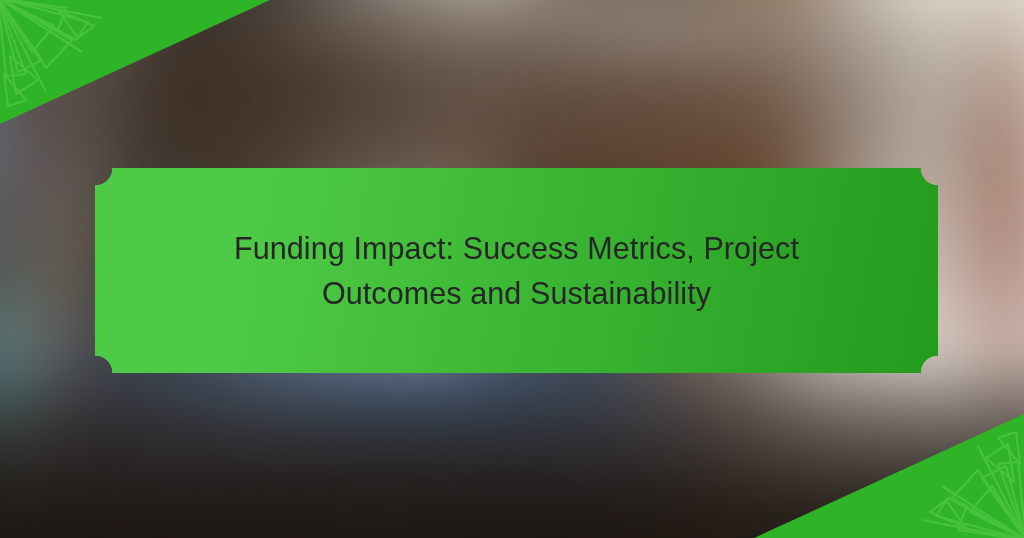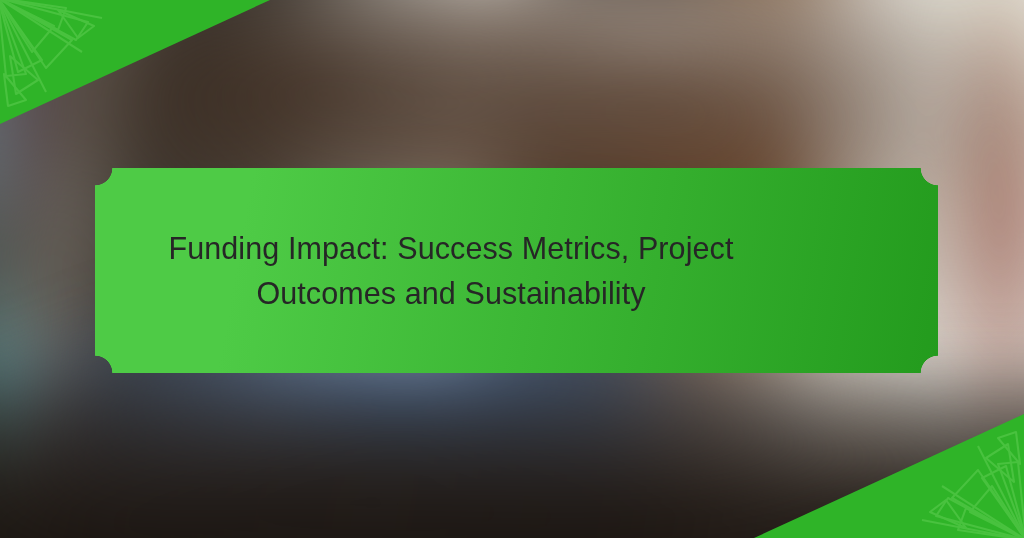--- a/index.html
+++ b/index.html
@@ -122,21 +122,21 @@
 
   
   #title-banner {
     position: absolute;
     left: 95px;
     top: 168px;
     width: 843px;
     height: 205px;
     display: flex;
     align-items: center;
-    justify-content: flex-start;
+    justify-content: center;
     box-sizing: border-box;
     padding: 0 56px;
     
     -webkit-mask-image:
       radial-gradient(circle 17px at 0 0, transparent 0 17px, #000 17.6px),
       radial-gradient(circle 17px at 100% 0, transparent 0 17px, #000 17.6px),
       radial-gradient(circle 17px at 0 100%, transparent 0 17px, #000 17.6px),
       radial-gradient(circle 17px at 100% 100%, transparent 0 17px, #000 17.6px);
     -webkit-mask-composite: source-in;
     mask-image:

